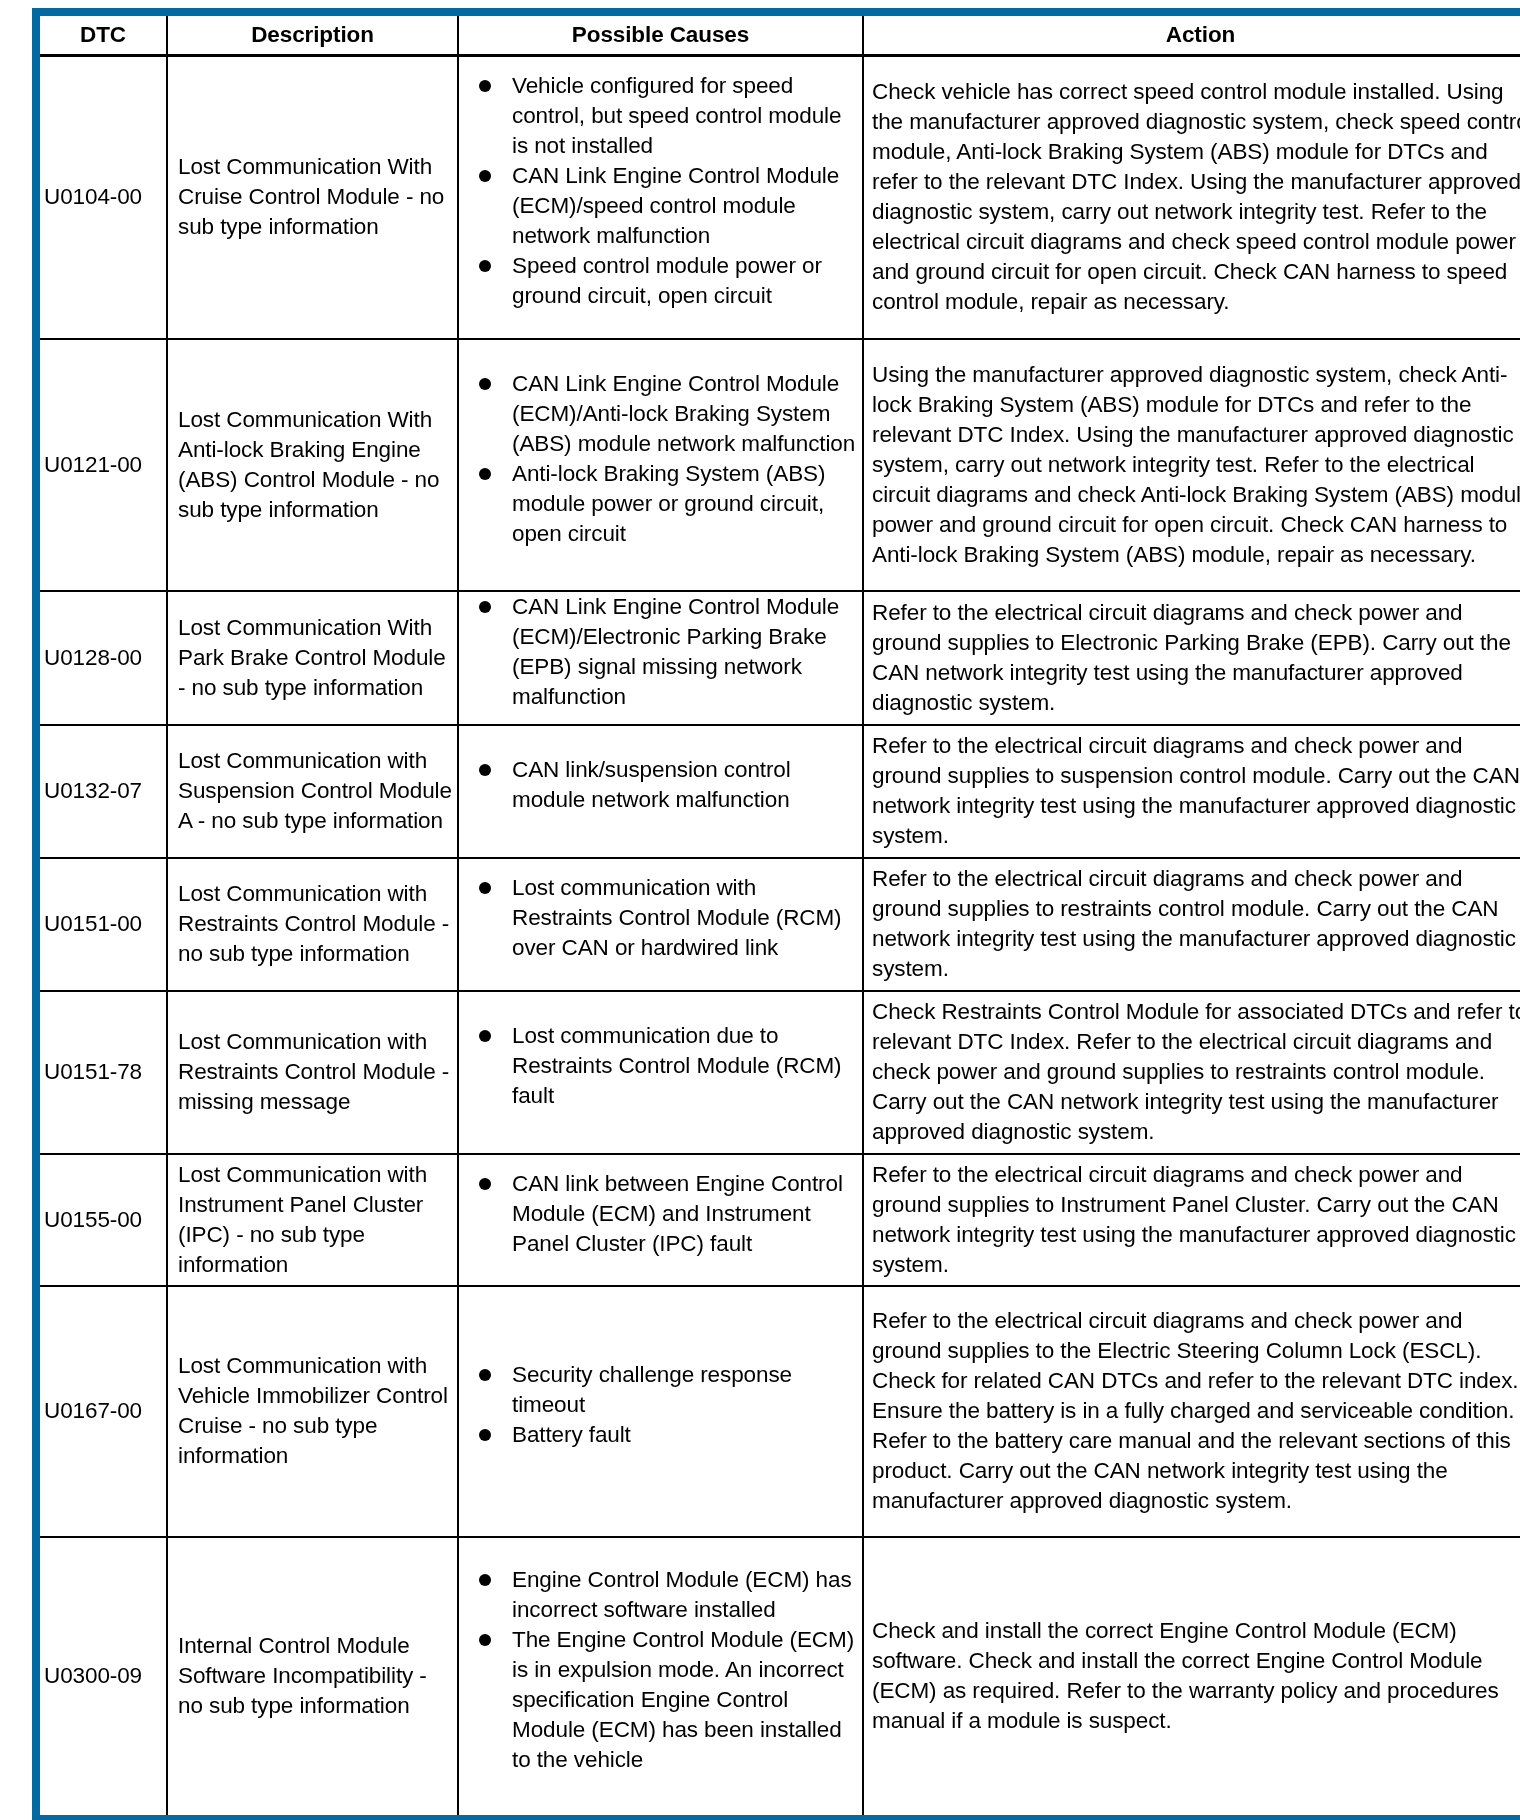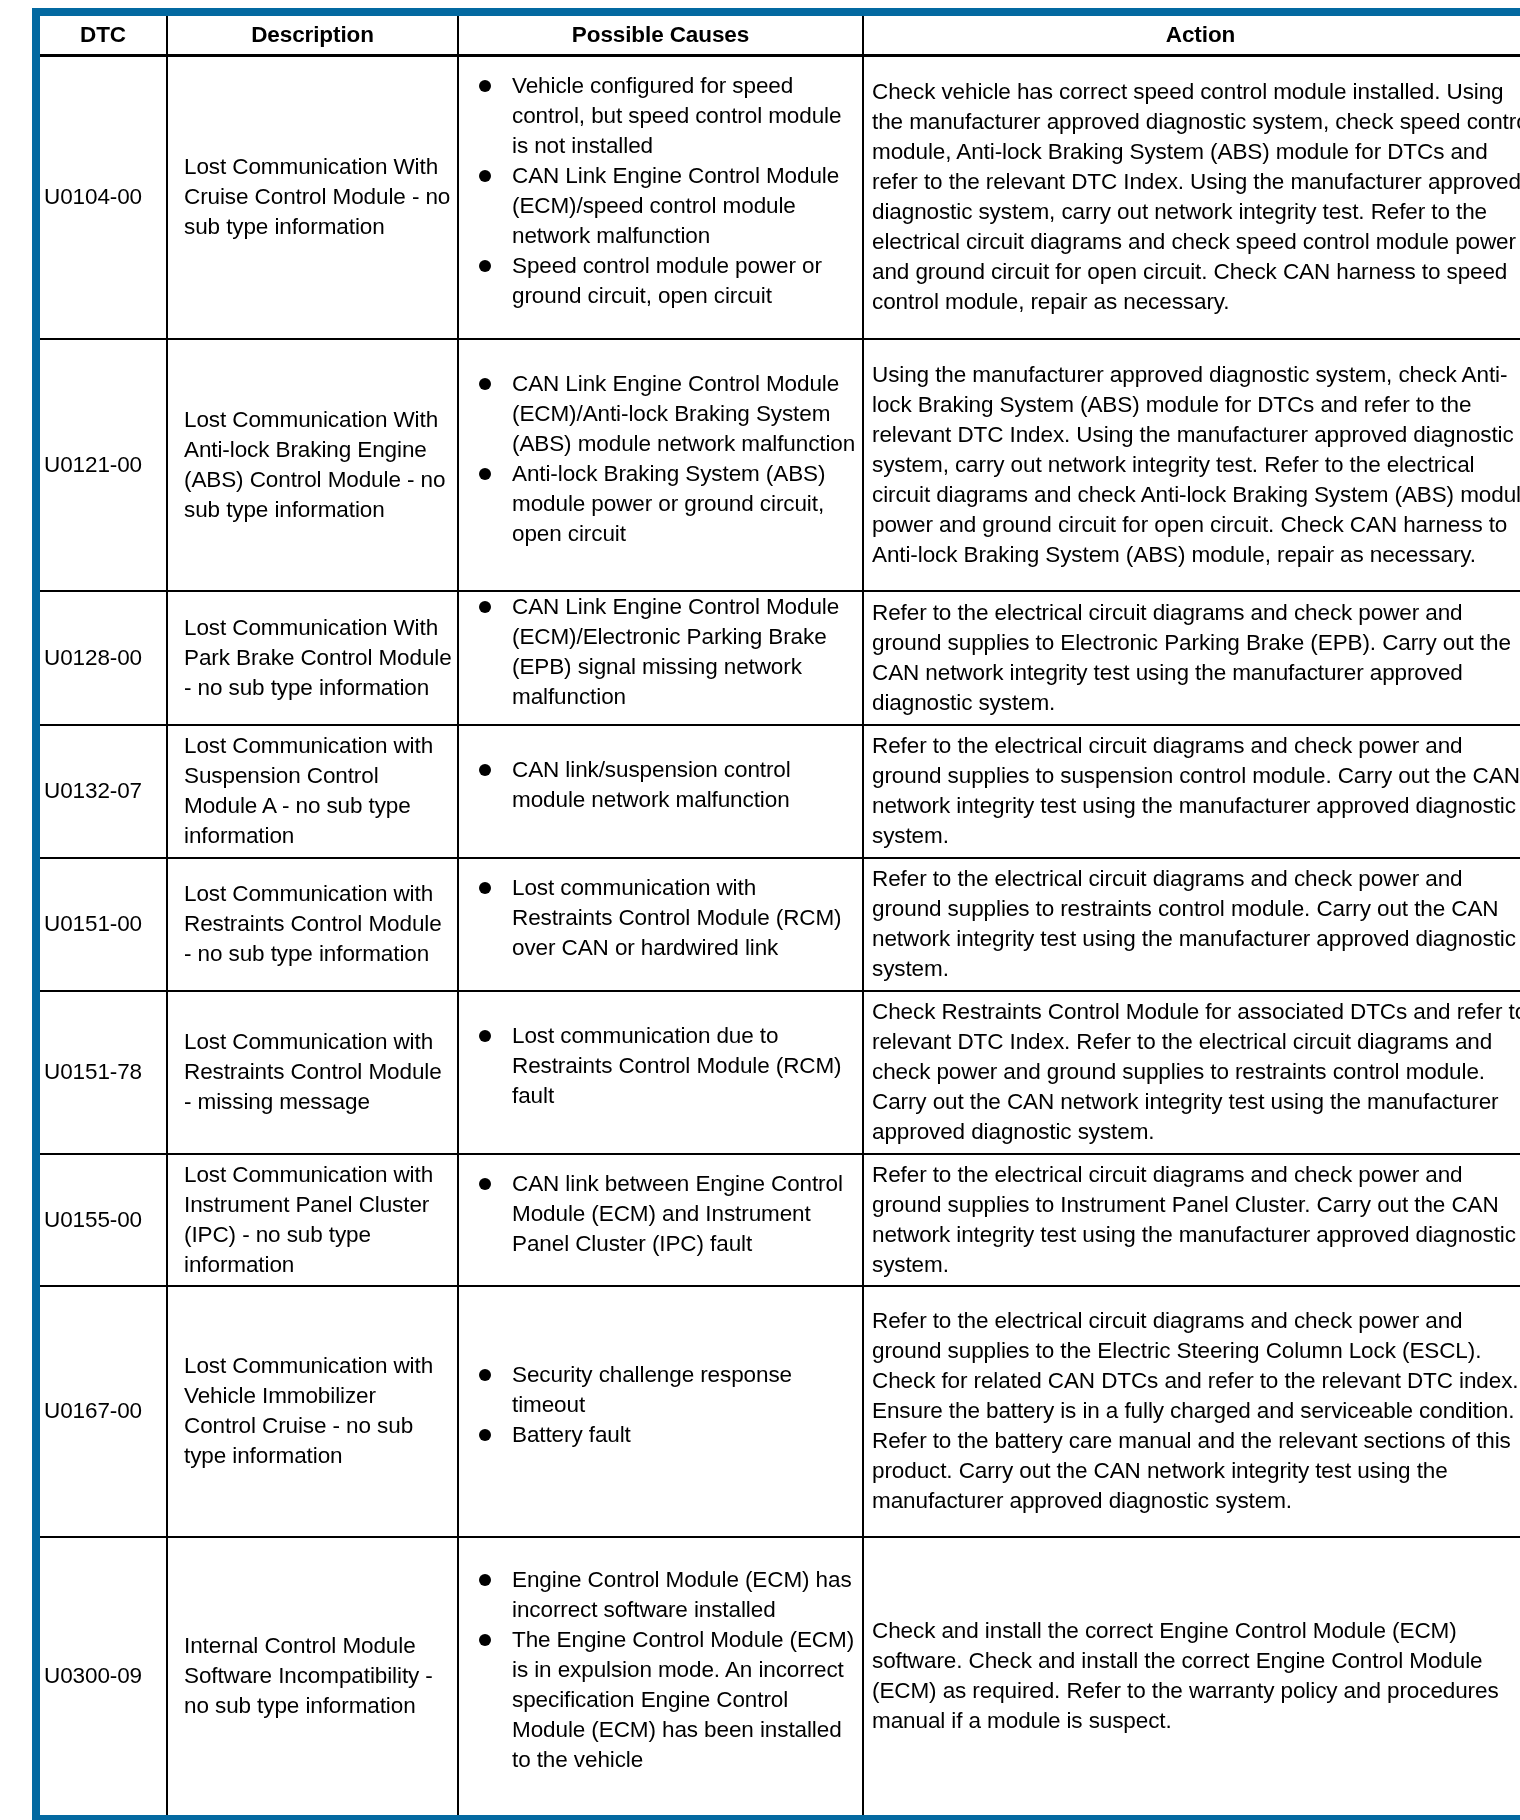--- a/index.html
+++ b/index.html
@@ -16,21 +16,21 @@
   }
   table.dtc thead th {
     font-weight: bold; text-align: center; height: 38px; padding: 0;
     border-bottom: 3px solid #000;
   }
   col.c-dtc { width: 131px; }
   col.c-desc { width: 291px; }
   col.c-causes { width: 405px; }
   col.c-action { width: 678px; }
   td.dtc-code { padding: 0 0 0 4px; white-space: nowrap; }
-  td.desc { padding: 0 4px 0 16px; }
+  td.desc { padding: 0 4px 0 10px; }
   td.causes { padding: 0 2px 12px 20px; }
   td.action { padding: 0 2px 0 8px; }
   ul.bullets { list-style: none; margin: 0; padding: 0; }
   ul.bullets li { position: relative; padding-left: 33px; }
   ul.bullets li .bullet {
     position: absolute; left: 0; top: 9px; width: 12px; height: 12px;
     border-radius: 50%; background: #000;
   }
   tr.r1 { height: 283px; }
   tr.r2 { height: 252px; }

